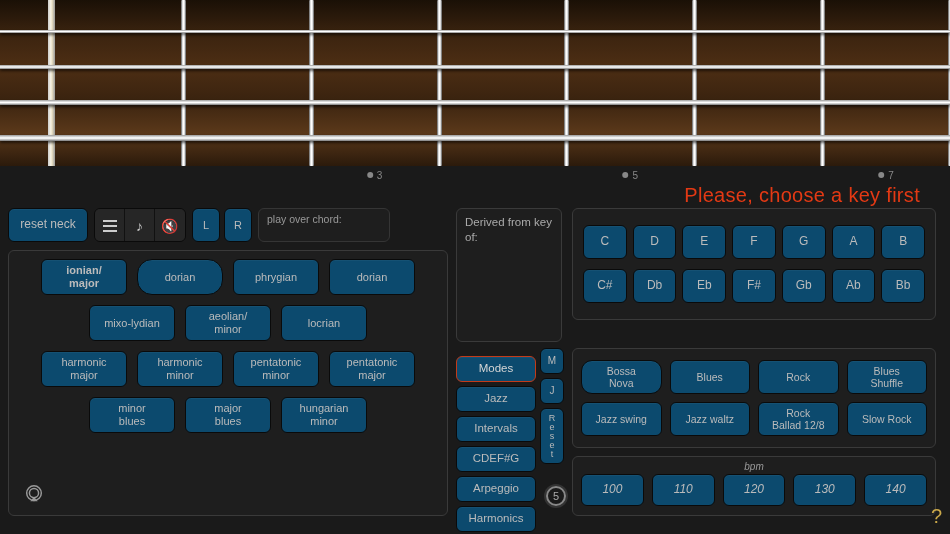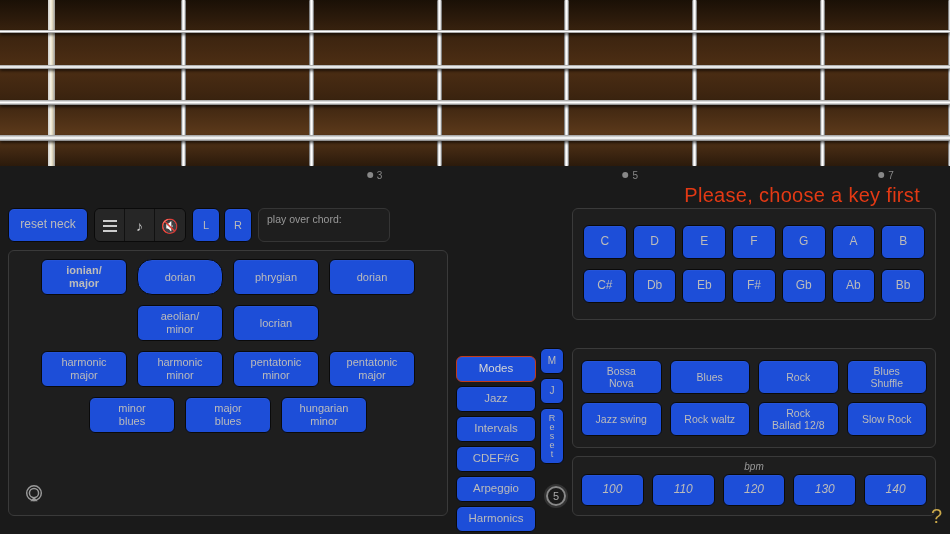--- a/index.html
+++ b/index.html
@@ -64,21 +64,21 @@
   .dot-marker::before {
     content: "";
     width: 6px; height: 6px;
     background: #888;
     border-radius: 50%;
     display: inline-block;
   }
 
   
   .btn {
-    background: #1d4ed8;
+    background: #0c4a6e;
     border: 1px solid #0a0a0a;
     border-radius: 6px;
     color: #bbb;
     font-size: 11px;
     display: flex;
     align-items: center;
     justify-content: center;
     text-align: center;
     line-height: 1.15;
     padding: 4px 6px;
@@ -282,20 +282,21 @@
 
   <div class="scales-panel panel" id="scales-panel">
     <div class="scales-row">
         <div class="btn" style="white-space: pre-line; font-weight: bold;">ionian/
 major</div>
         <div class="btn" style="white-space: pre-line; border-radius: 15px;">dorian</div>
         <div class="btn" style="white-space: pre-line;">phrygian</div>
         <div class="btn" style="white-space: pre-line;">dorian</div>
       </div>
       <div class="scales-row">
+        <div class="btn" style="white-space: pre-line;">mixo-lydian</div>
         <div class="btn" style="white-space: pre-line;">aeolian/
 minor</div>
         <div class="btn" style="white-space: pre-line;">locrian</div>
       </div>
       <div class="scales-row">
         <div class="btn" style="white-space: pre-line;">harmonic
 major</div>
         <div class="btn" style="white-space: pre-line;">harmonic
 minor</div>
         <div class="btn" style="white-space: pre-line;">pentatonic
@@ -311,20 +312,21 @@
         <div class="btn" style="white-space: pre-line;">hungarian
 minor</div>
       </div>
       <svg class="airplay" viewBox="0 0 24 24" fill="none" stroke="#999" stroke-width="1.6">
       <circle cx="12" cy="11" r="8"></circle>
         <circle cx="12" cy="11" r="5"></circle>
       <path d="M8 20 L12 15 L16 20 Z" fill="#999" stroke="none"></path>
     </svg>
   </div>
 
+  <div class="derived-panel panel">Derived from key of:</div>
 
   <div class="cat-col" id="cat-col">
       <div class="btn sel">Modes</div>
       <div class="btn">Jazz</div>
       <div class="btn">Intervals</div>
       <div class="btn">CDEF#G</div>
       <div class="btn">Arpeggio</div>
       <div class="btn">Harmonics</div>
     </div>
   <div class="aux-col">
@@ -355,30 +357,30 @@
         <div class="btn">Eb</div>
         <div class="btn">F#</div>
         <div class="btn">Gb</div>
         <div class="btn">Ab</div>
         <div class="btn">Bb</div>
       </div>
     </div>
 
   <div class="styles-panel panel" id="styles-panel">
       <div class="styles-row">
-        <div class="btn" style="white-space: pre-line;">Bossa
+        <div class="btn" style="white-space: pre-line; border-radius: 11px;">Bossa
 Nova</div>
         <div class="btn" style="white-space: pre-line;">Blues</div>
         <div class="btn" style="white-space: pre-line;">Rock</div>
         <div class="btn" style="white-space: pre-line;">Blues
 Shuffle</div>
       </div>
       <div class="styles-row">
         <div class="btn" style="white-space: pre-line;">Jazz swing</div>
-        <div class="btn" style="white-space: pre-line;">Rock waltz</div>
+        <div class="btn" style="white-space: pre-line;">Jazz waltz</div>
         <div class="btn" style="white-space: pre-line;">Rock
 Ballad 12/8</div>
         <div class="btn" style="white-space: pre-line;">Slow Rock</div>
       </div>
     </div>
 
   <div class="bpm-panel panel">
     <div class="bpm-label">bpm</div>
     <div class="bpm-row" id="bpm-row">
         <div class="btn">100</div>

